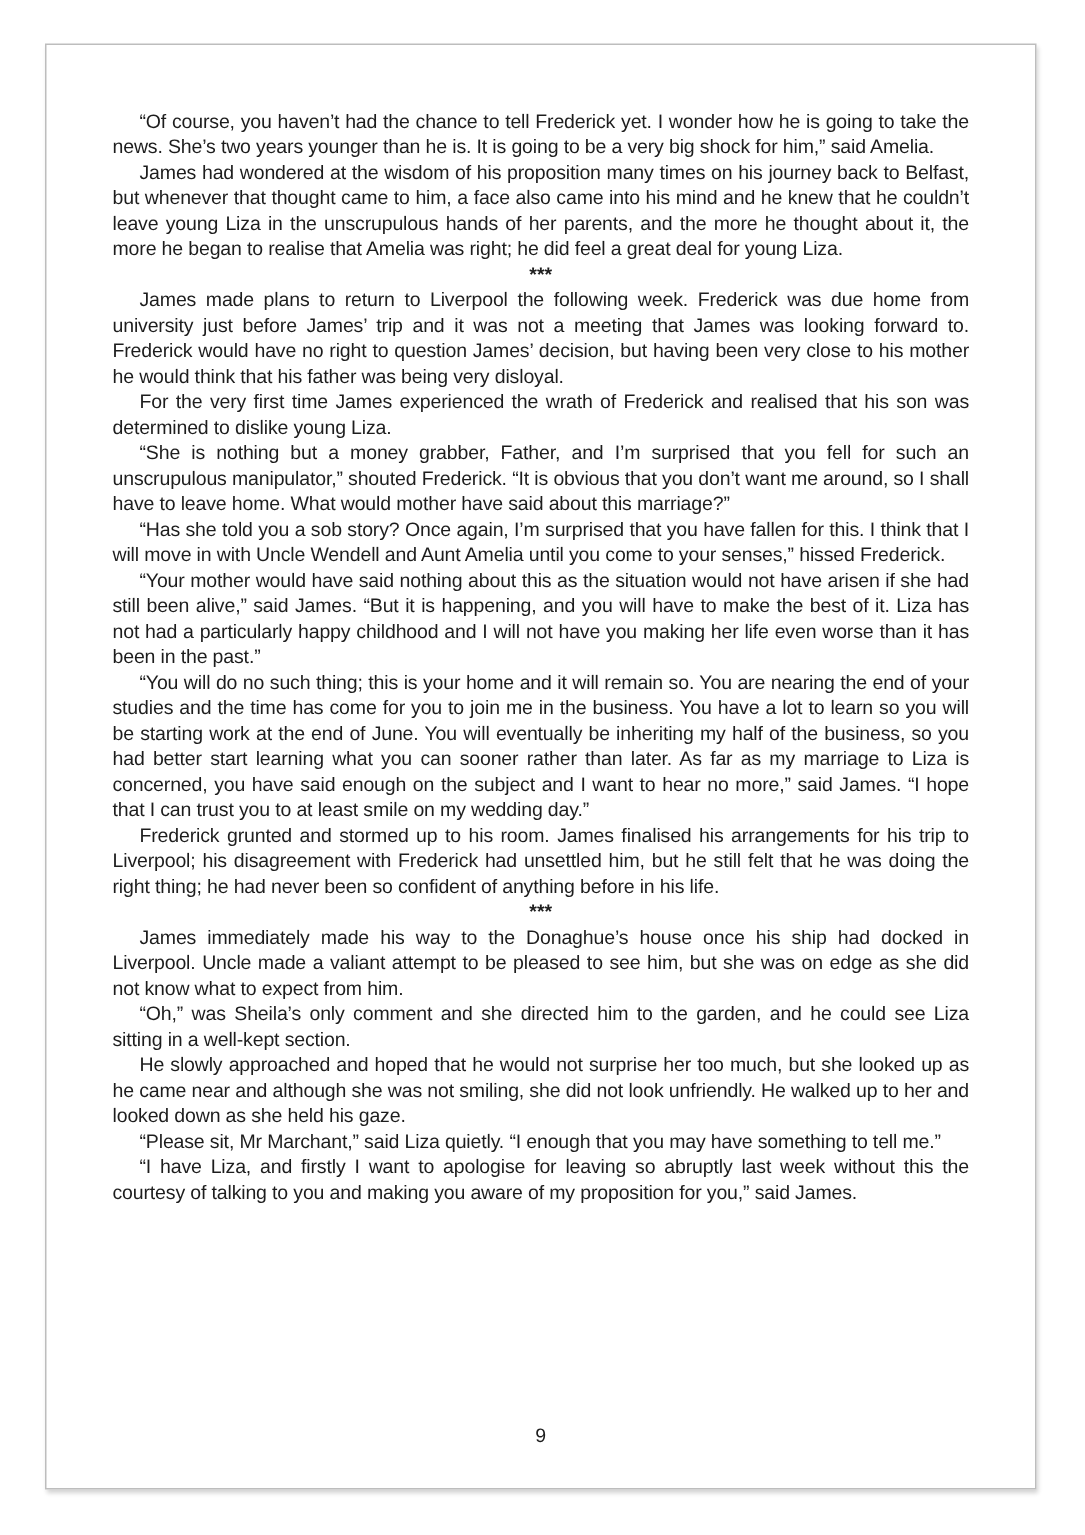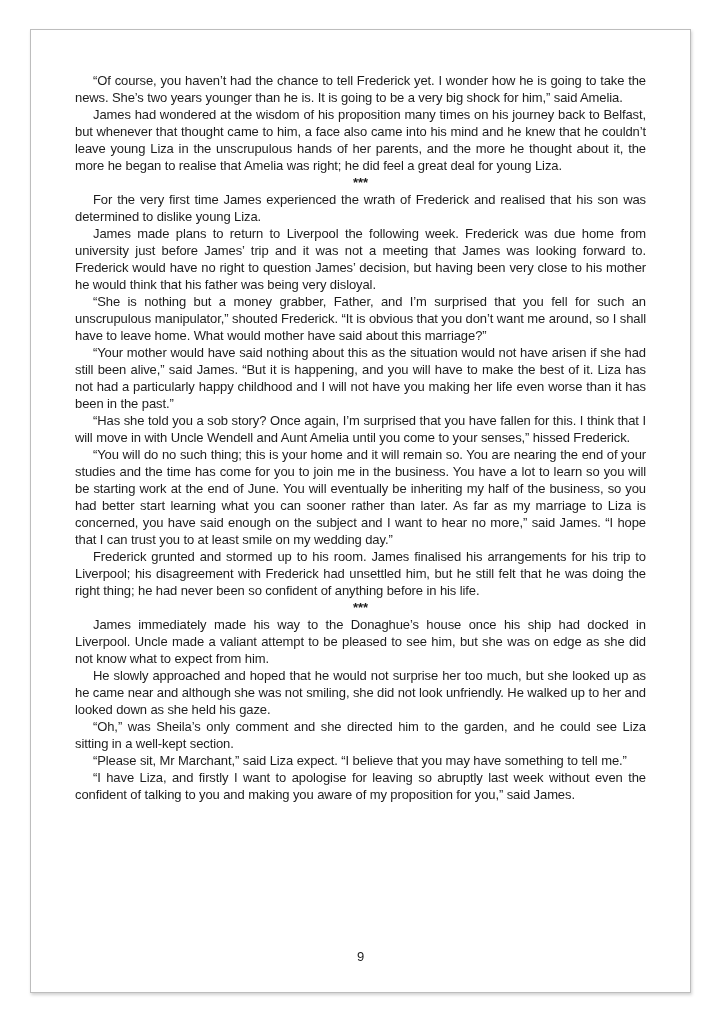--- a/index.html
+++ b/index.html
@@ -65,29 +65,29 @@
 </style>
 </head>
 <body>
 
 <div class="canvas">
   <div class="page">
     <div class="content" id="content">
         <p class="para">“Of course, you haven’t had the chance to tell Frederick yet. I wonder how he is going to take the news. She’s two years younger than he is. It is going to be a very big shock for him,” said Amelia.</p>
         <p class="para">James had wondered at the wisdom of his proposition many times on his journey back to Belfast, but whenever that thought came to him, a face also came into his mind and he knew that he couldn’t leave young Liza in the unscrupulous hands of her parents, and the more he thought about it, the more he began to realise that Amelia was right; he did feel a great deal for young Liza.</p>
         <p class="separator">***</p>
+        <p class="para">James made plans to return to Liverpool the following week. Frederick was due home from university just before James’ trip and it was not a meeting that James was looking forward to. Frederick would have no right to question James’ decision, but having been very close to his mother he would think that his father was being very disloyal.</p>
         <p class="para">For the very first time James experienced the wrath of Frederick and realised that his son was determined to dislike young Liza.</p>
-        <p class="para">James made plans to return to Liverpool the following week. Frederick was due home from university just before James’ trip and it was not a meeting that James was looking forward to. Frederick would have no right to question James’ decision, but having been very close to his mother he would think that his father was being very disloyal.</p>
         <p class="para">“She is nothing but a money grabber, Father, and I’m surprised that you fell for such an unscrupulous manipulator,” shouted Frederick. “It is obvious that you don’t want me around, so I shall have to leave home. What would mother have said about this marriage?”</p>
+        <p class="para">“Has she told you a sob story? Once again, I’m surprised that you have fallen for this. I think that I will move in with Uncle Wendell and Aunt Amelia until you come to your senses,” hissed Frederick.</p>
         <p class="para">“Your mother would have said nothing about this as the situation would not have arisen if she had still been alive,” said James. “But it is happening, and you will have to make the best of it. Liza has not had a particularly happy childhood and I will not have you making her life even worse than it has been in the past.”</p>
-        <p class="para">“Has she told you a sob story? Once again, I’m surprised that you have fallen for this. I think that I will move in with Uncle Wendell and Aunt Amelia until you come to your senses,” hissed Frederick.</p>
         <p class="para">“You will do no such thing; this is your home and it will remain so. You are nearing the end of your studies and the time has come for you to join me in the business. You have a lot to learn so you will be starting work at the end of June. You will eventually be inheriting my half of the business, so you had better start learning what you can sooner rather than later. As far as my marriage to Liza is concerned, you have said enough on the subject and I want to hear no more,” said James. “I hope that I can trust you to at least smile on my wedding day.”</p>
         <p class="para">Frederick grunted and stormed up to his room. James finalised his arrangements for his trip to Liverpool; his disagreement with Frederick had unsettled him, but he still felt that he was doing the right thing; he had never been so confident of anything before in his life.</p>
         <p class="separator">***</p>
         <p class="para">James immediately made his way to the Donaghue’s house once his ship had docked in Liverpool. Uncle made a valiant attempt to be pleased to see him, but she was on edge as she did not know what to expect from him.</p>
+        <p class="para">“Oh,” was Sheila’s only comment and she directed him to the garden, and he could see Liza sitting in a well-kept section.</p>
         <p class="para">He slowly approached and hoped that he would not surprise her too much, but she looked up as he came near and although she was not smiling, she did not look unfriendly. He walked up to her and looked down as she held his gaze.</p>
-        <p class="para">“Oh,” was Sheila’s only comment and she directed him to the garden, and he could see Liza sitting in a well-kept section.</p>
-        <p class="para">“Please sit, Mr Marchant,” said Liza expect. “I believe that you may have something to tell me.”</p>
-        <p class="para">“I have Liza, and firstly I want to apologise for leaving so abruptly last week without even the confident of talking to you and making you aware of my proposition for you,” said James.</p>
+        <p class="para">“Please sit, Mr Marchant,” said Liza quietly. “I enough that you may have something to tell me.”</p>
+        <p class="para">“I have Liza, and firstly I want to apologise for leaving so abruptly last week without this the courtesy of talking to you and making you aware of my proposition for you,” said James.</p>
       </div>
     <div class="footer">9</div>
   </div>
 </div>
 
 </body></html>

